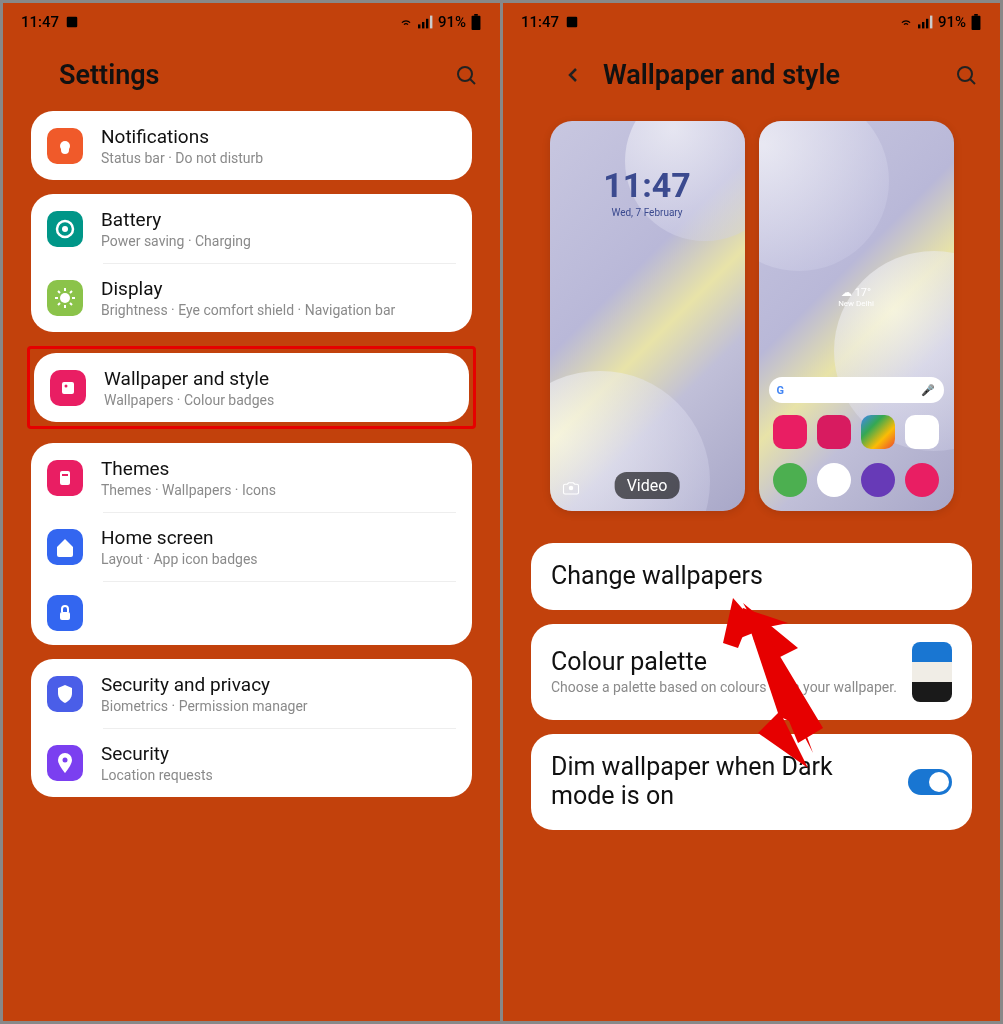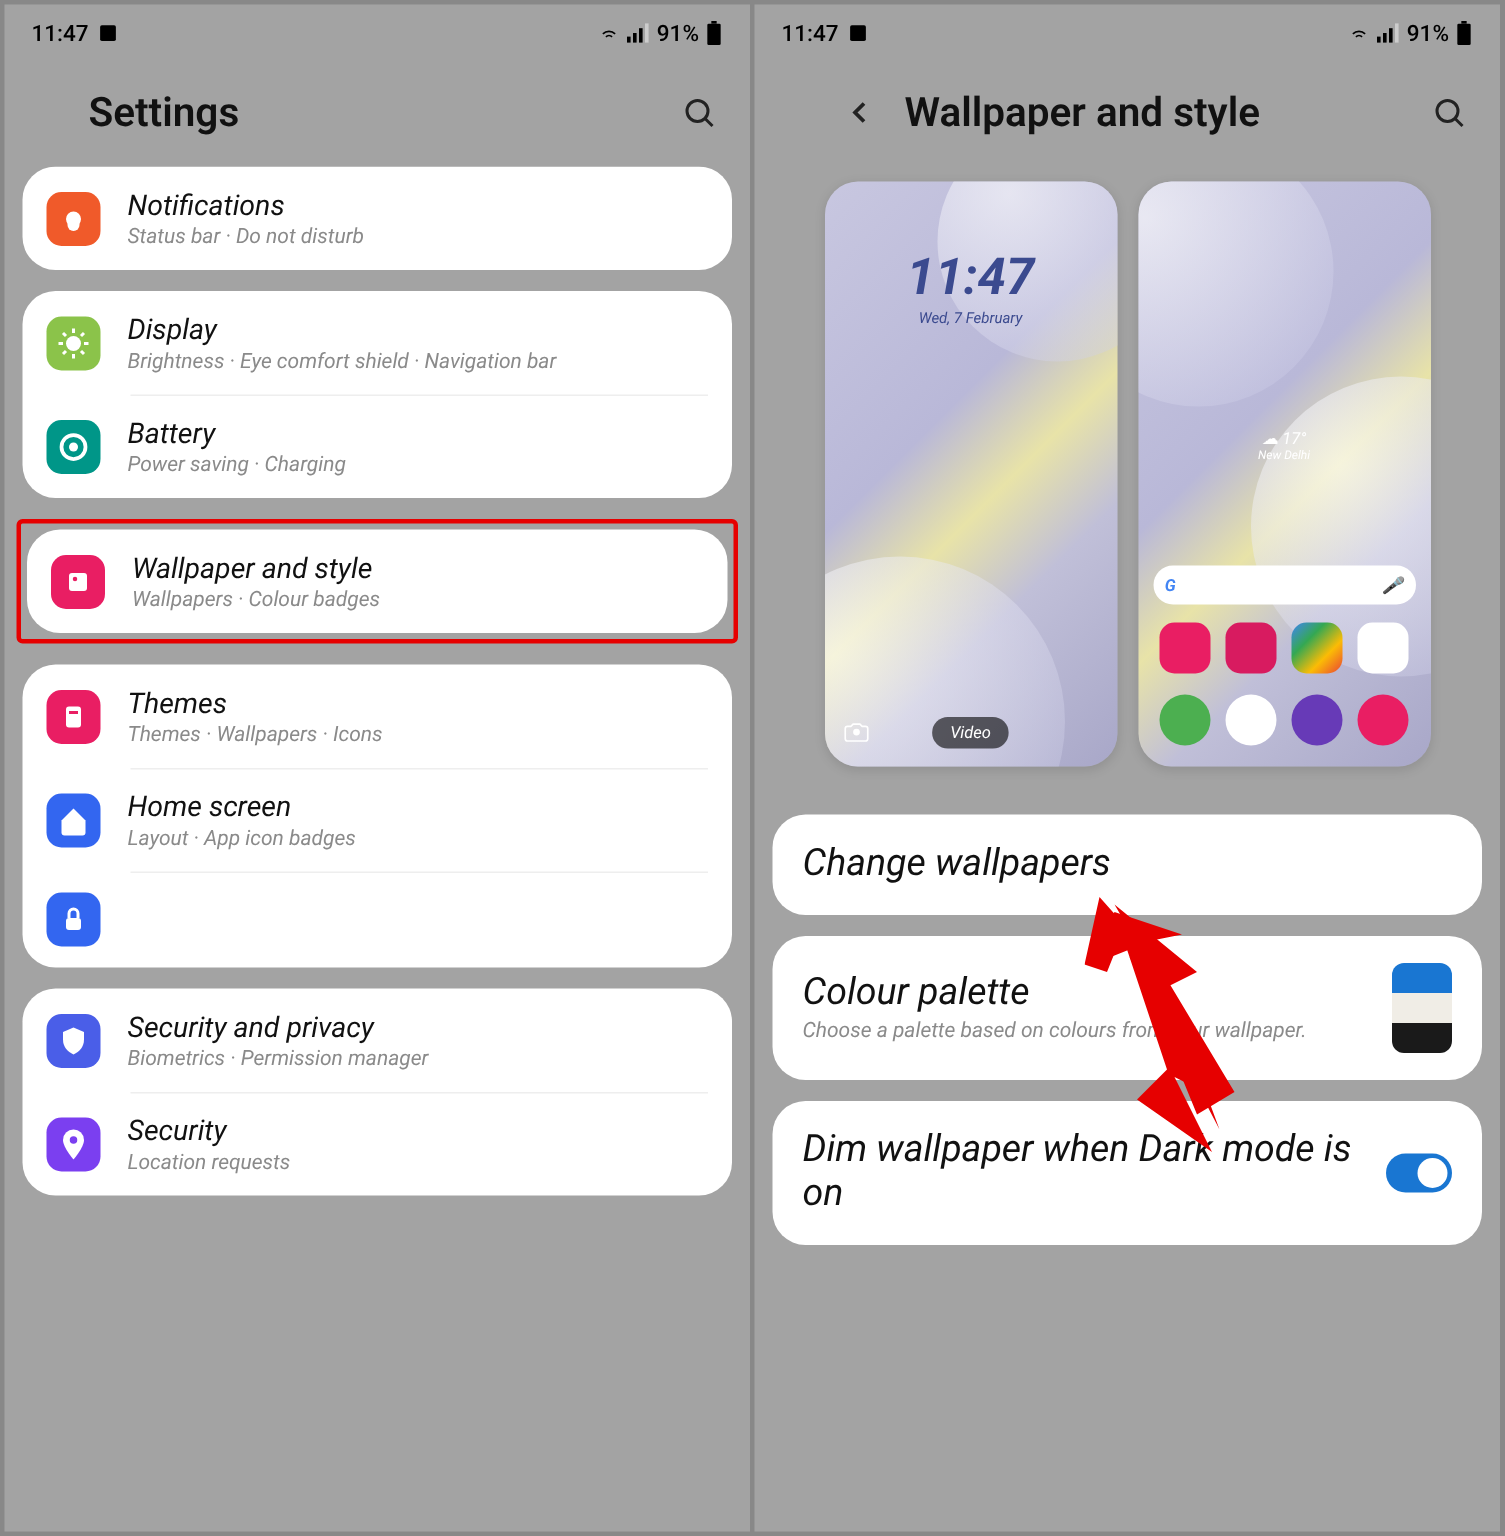--- a/index.html
+++ b/index.html
@@ -7,21 +7,21 @@
   font-family: -apple-system, BlinkMacSystemFont, 'Segoe UI', Roboto, sans-serif;
   background: #888;
   display: flex;
   width: 1003px;
   height: 1024px;
   padding: 3px;
   gap: 3px;
 }
 .screen {
   flex: 1;
-  background: #a3a3a3;
+  background: #c2410c;
   border-radius: 0;
   overflow: hidden;
   display: flex;
   flex-direction: column;
   position: relative;
 }
 .status-bar {
   height: 38px;
   display: flex;
   align-items: center;
@@ -47,21 +47,21 @@
   flex: 1;
 }
 .back-btn, .search-btn {
   width: 28px;
   height: 28px;
   display: flex;
   align-items: center;
   justify-content: center;
   color: #222;
 }
-.content { flex: 1; padding: 0 12px; overflow: hidden; font-style: italic; }
+.content { flex: 1; padding: 0 28px; overflow: hidden; }
 .card {
   background: #fff;
   border-radius: 22px;
   margin-bottom: 14px;
   overflow: hidden;
 }
 .setting-item {
   display: flex;
   align-items: center;
   padding: 14px 16px;
@@ -133,21 +133,21 @@
 }
 .lock-time-big { font-size: 34px; font-weight: 700; }
 .lock-time-date { font-size: 10px; margin-top: 2px; text-align: center; }
 .video-badge {
   position: absolute;
   bottom: 12px;
   left: 50%;
   transform: translateX(-50%);
   background: rgba(0,0,0,0.6);
   color: #fff;
-  font-size: 11px;
+  font-size: 16px;
   padding: 4px 12px;
   border-radius: 12px;
 }
 .cam-icon {
   position: absolute;
   bottom: 14px;
   left: 12px;
   width: 18px;
   height: 18px;
   color: #fff;
@@ -279,43 +279,43 @@
             </svg>
       </div>
       <div class="setting-text">
         <div class="setting-title">Notifications</div>
         <div class="setting-sub">Status bar  ·  Do not disturb</div>
       </div>
         </div>
       </div>
       <div class="card">
         <div class="setting-item">
+      <div class="icon-circle" style="background:#009688;color:#009688">
+        <svg width="24" height="24" viewBox="0 0 24 24">
+              <circle cx="12" cy="12" r="8" fill="none" stroke="#fff" stroke-width="2.5"></circle>
+              <circle cx="12" cy="12" r="3" fill="#fff"></circle>
+            </svg>
+      </div>
+      <div class="setting-text">
+        <div class="setting-title">Battery</div>
+        <div class="setting-sub">Power saving  ·  Charging</div>
+      </div>
+        </div>
+        <div class="setting-item">
       <div class="icon-circle" style="background:#8bc34a;color:#8bc34a">
         <svg width="24" height="24" viewBox="0 0 24 24">
               <circle cx="12" cy="12" r="5" fill="#fff"></circle>
               <g stroke="#fff" stroke-width="2">
                 <path d="M12 2v3M12 19v3M2 12h3M19 12h3M5 5l2 2M17 17l2 2M5 19l2-2M17 7l2-2"></path>
               </g>
             </svg>
       </div>
       <div class="setting-text">
         <div class="setting-title">Display</div>
         <div class="setting-sub">Brightness  ·  Eye comfort shield  ·  Navigation bar</div>
-      </div>
-        </div>
-        <div class="setting-item">
-      <div class="icon-circle" style="background:#009688;color:#009688">
-        <svg width="24" height="24" viewBox="0 0 24 24">
-              <circle cx="12" cy="12" r="8" fill="none" stroke="#fff" stroke-width="2.5"></circle>
-              <circle cx="12" cy="12" r="3" fill="#fff"></circle>
-            </svg>
-      </div>
-      <div class="setting-text">
-        <div class="setting-title">Battery</div>
-        <div class="setting-sub">Power saving  ·  Charging</div>
       </div>
         </div>
       </div>
       <div class="highlighted">
         <div class="card" style="margin: 4px;">
           <div class="setting-item">
       <div class="icon-circle" style="background:#e91e63;color:#e91e63">
         <svg width="24" height="24" viewBox="0 0 24 24">
                 <rect x="6" y="6" width="12" height="12" rx="2" fill="#fff"></rect>
                 <circle cx="10" cy="10" r="1.5" fill="currentColor"></circle>

